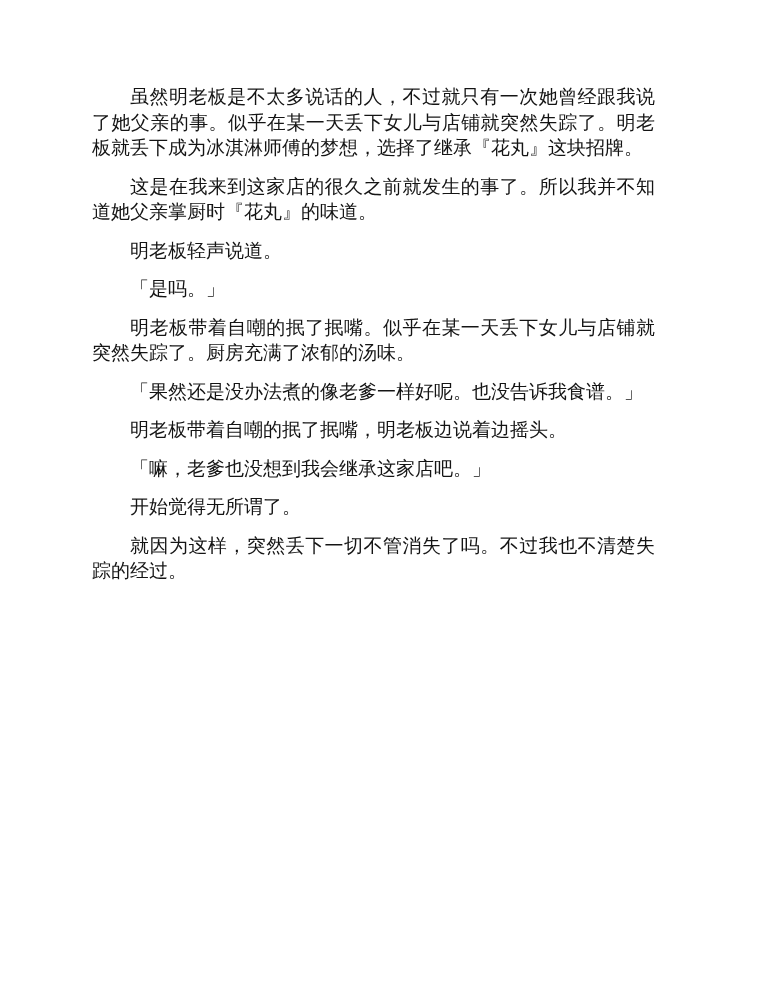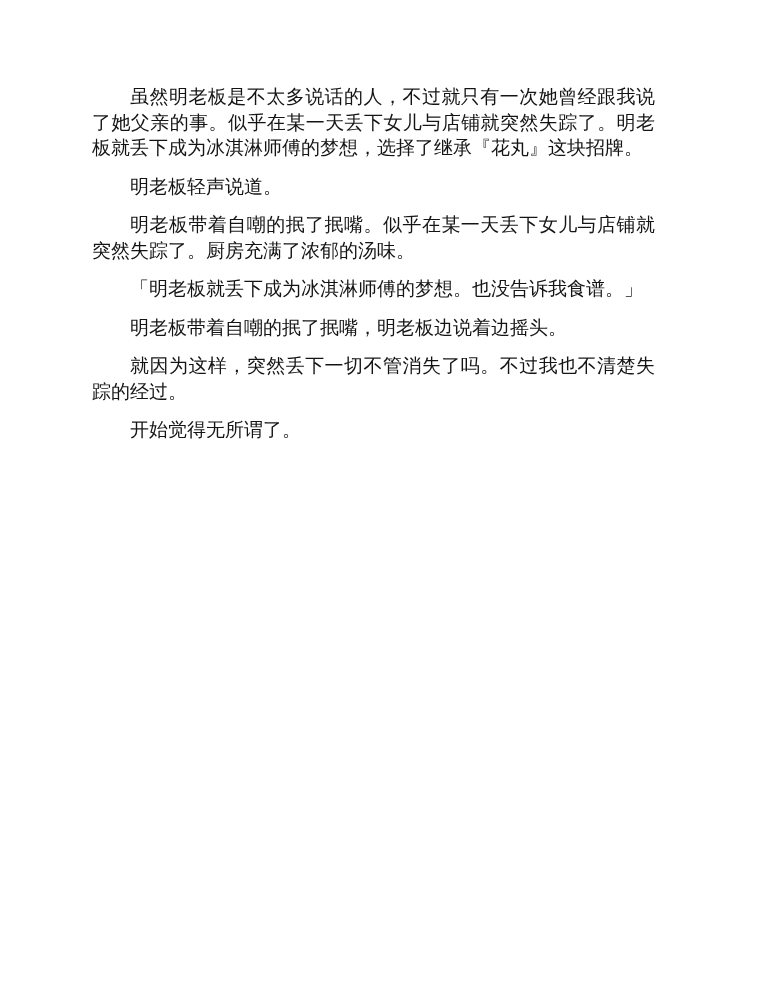--- a/index.html
+++ b/index.html
@@ -29,20 +29,23 @@
     text-justify: inter-ideograph;
     word-break: break-all;
   }
 </style>
 </head>
 <body>
 
 <div class="page">
   <div class="text-body">
     <p>虽然明老板是不太多说话的人，不过就只有一次她曾经跟我说了她父亲的事。似乎在某一天丢下女儿与店铺就突然失踪了。明老板就丢下成为冰淇淋师傅的梦想，选择了继承『花丸』这块招牌。</p>
+    <p>这是在我来到这家店的很久之前就发生的事了。所以我并不知道她父亲掌厨时『花丸』的味道。</p>
     <p>明老板轻声说道。</p>
+    <p>「是吗。」</p>
     <p>明老板带着自嘲的抿了抿嘴。似乎在某一天丢下女儿与店铺就突然失踪了。厨房充满了浓郁的汤味。</p>
-    <p>「明老板就丢下成为冰淇淋师傅的梦想。也没告诉我食谱。」</p>
+    <p>「果然还是没办法煮的像老爹一样好呢。也没告诉我食谱。」</p>
     <p>明老板带着自嘲的抿了抿嘴，明老板边说着边摇头。</p>
+    <p>「嘛，老爹也没想到我会继承这家店吧。」</p>
+    <p>开始觉得无所谓了。</p>
     <p>就因为这样，突然丢下一切不管消失了吗。不过我也不清楚失踪的经过。</p>
-    <p>开始觉得无所谓了。</p>
   </div>
 </div>
 
 </body></html>

